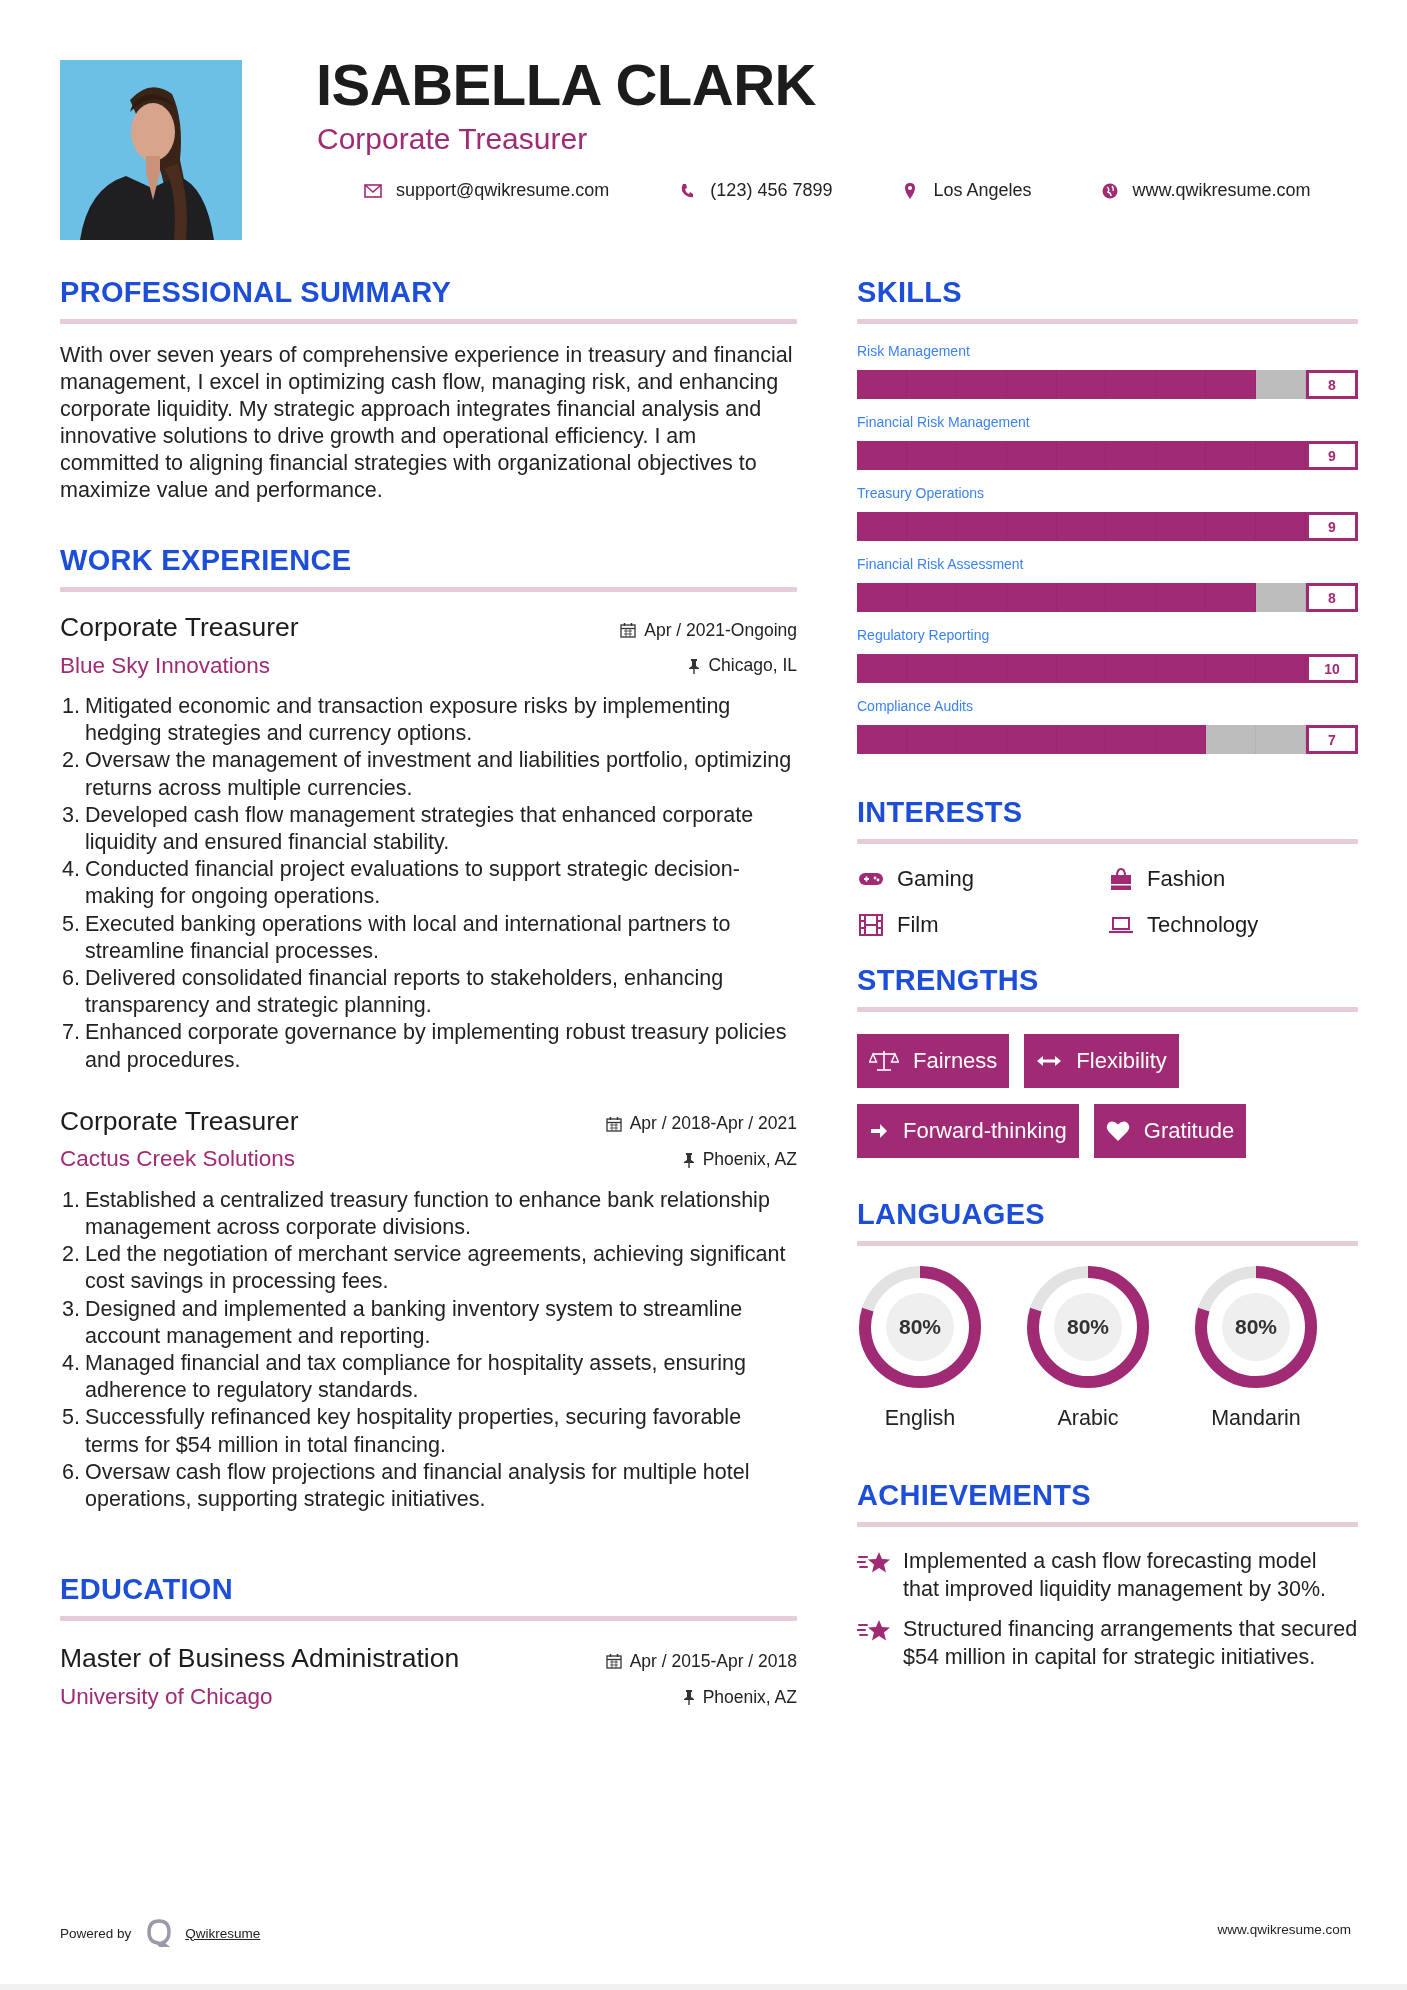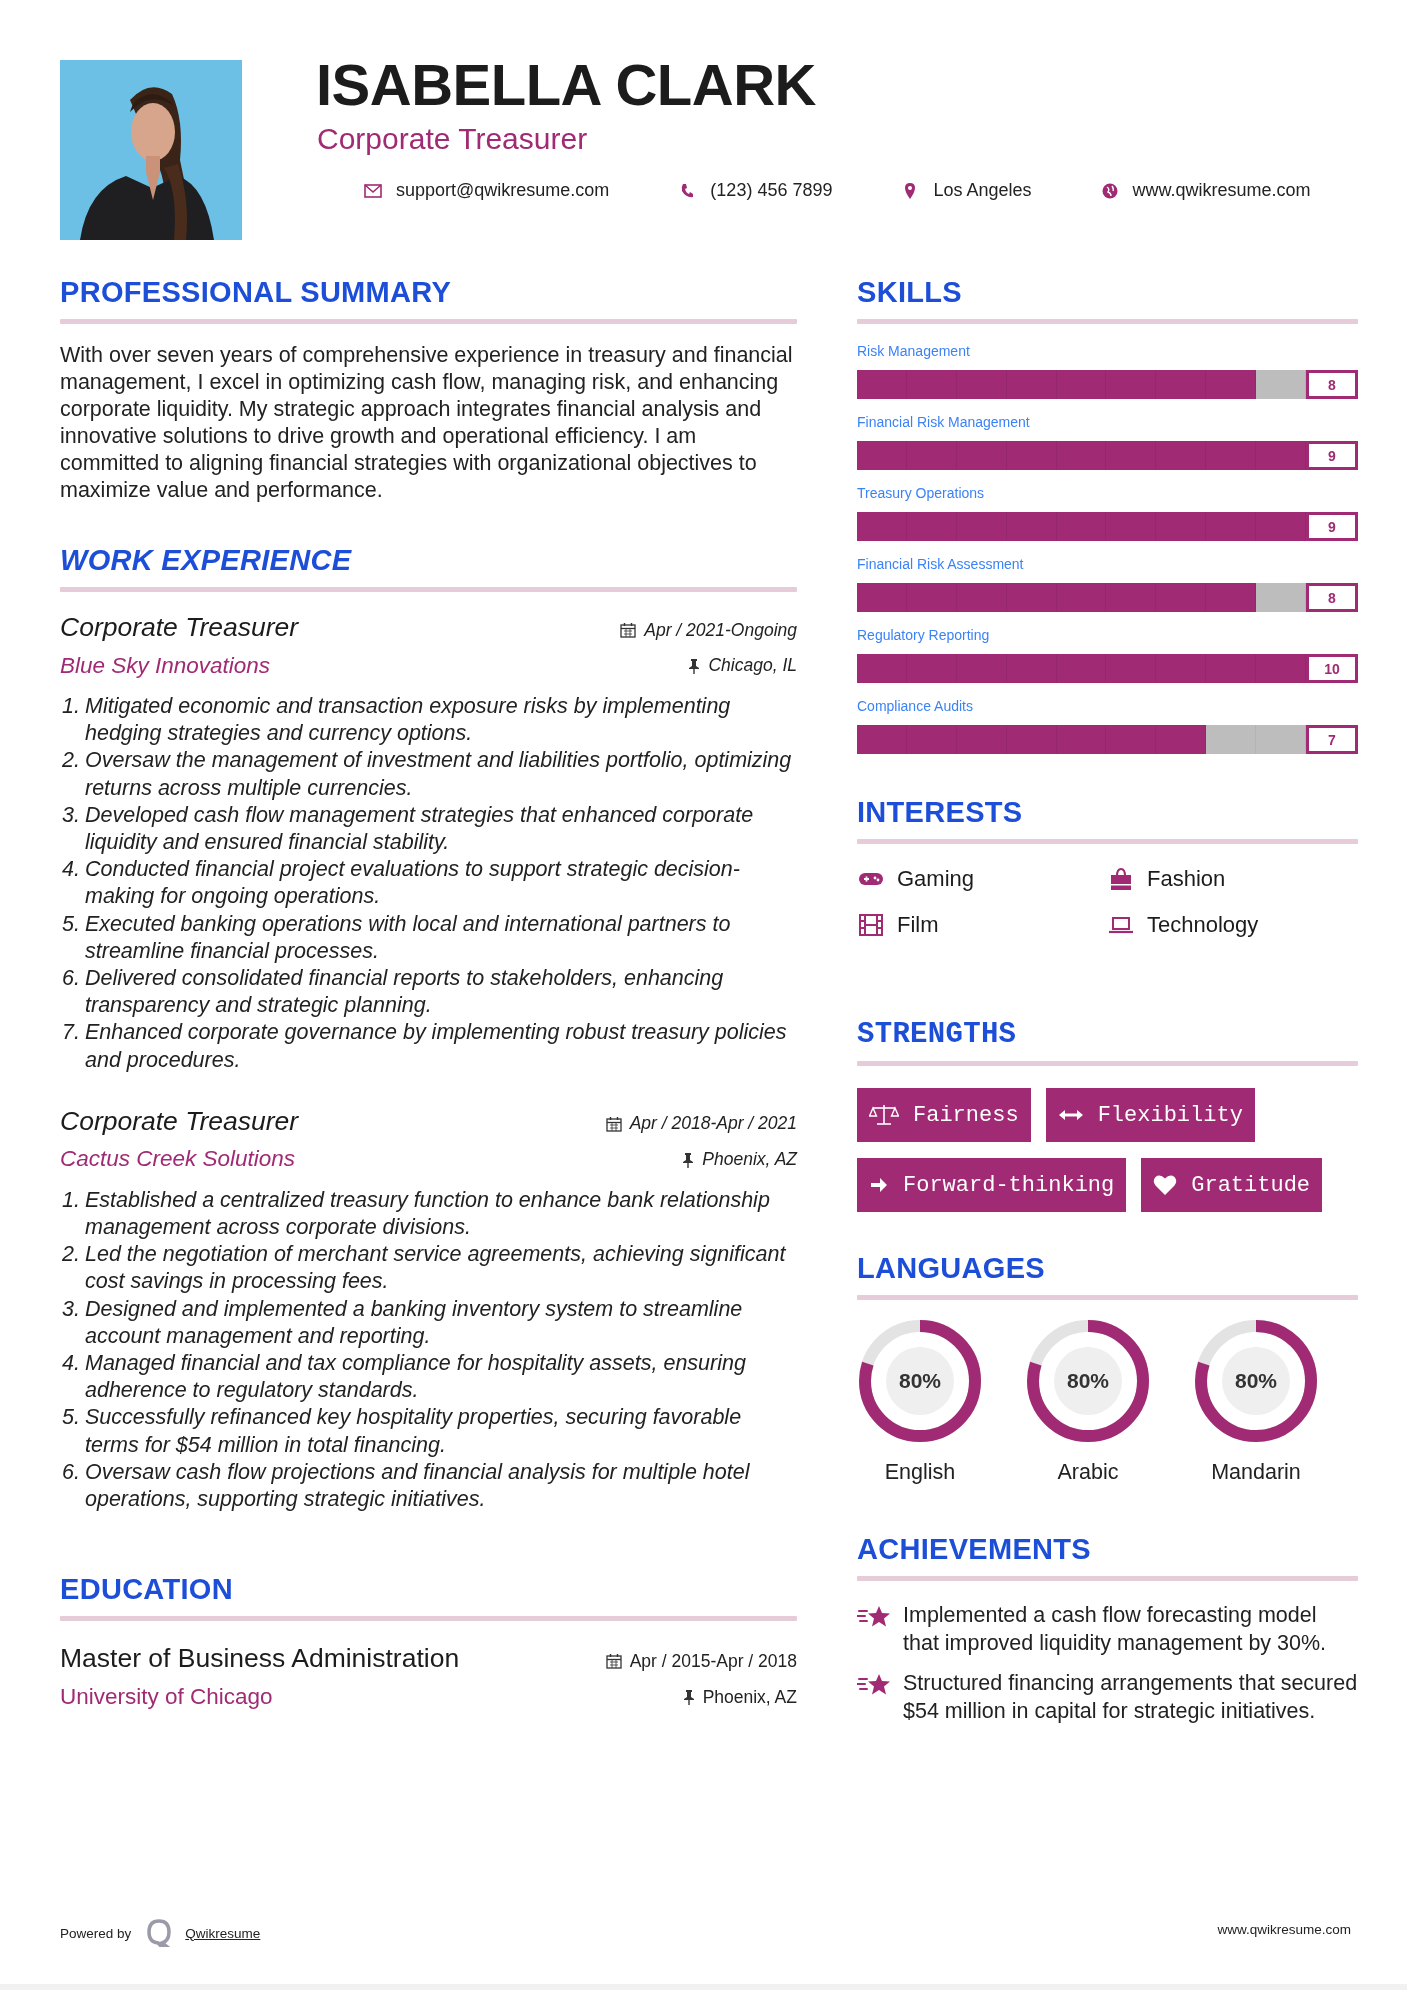--- a/index.html
+++ b/index.html
@@ -126,21 +126,21 @@
 </div>
 
 <div class="col-left">
 
   <section>
     <div class="sec-title">PROFESSIONAL SUMMARY</div>
     <div class="sec-rule"></div>
     <p class="summary">With over seven years of comprehensive experience in treasury and financial management, I excel in optimizing cash flow, managing risk, and enhancing corporate liquidity. My strategic approach integrates financial analysis and innovative solutions to drive growth and operational efficiency. I am committed to aligning financial strategies with organizational objectives to maximize value and performance.</p>
   </section>
 
-  <section style="margin-top:42px;font-style:italic;">
+  <section style="margin-top:42px;">
     <div class="sec-title">WORK EXPERIENCE</div>
     <div class="sec-rule"></div>
 
     <div class="exp-block" style="margin-top:22px;">
       <div class="exp-head">
         <span class="exp-role">Corporate Treasurer</span>
         <span class="exp-meta">
           <span class="m-icon">
             <svg width="16" height="16" viewBox="0 0 16 16">
                 <rect x="1" y="3" width="14" height="12" fill="none" stroke="#333" stroke-width="1.3"></rect>
@@ -445,21 +445,21 @@
           <svg width="26" height="20" viewBox="0 0 26 20">
               <rect x="5" y="3" width="16" height="11" fill="none" stroke="#a02a73" stroke-width="2"></rect>
               <line x1="1" y1="17" x2="25" y2="17" stroke="#a02a73" stroke-width="2.2"></line>
             </svg>
         </span>
         <span>Technology</span>
       </div>
     </div>
   </section>
 
-  <section style="margin-top:82px;font-family:Liberation Mono, monospace;">
+  <section style="margin-top:28px;">
     <div class="sec-title">STRENGTHS</div>
     <div class="sec-rule"></div>
     <div class="strengths">
       <div class="strength">
         <span class="s-icon">
           <svg width="30" height="24" viewBox="0 0 30 24">
               <line x1="15" y1="2" x2="15" y2="21" stroke="#fff" stroke-width="1.6"></line>
               <line x1="8" y1="21" x2="22" y2="21" stroke="#fff" stroke-width="1.6"></line>
               <line x1="4" y1="5" x2="26" y2="5" stroke="#fff" stroke-width="1.6"></line>
               <path d="M4 5 L0.5 13 H7.5 Z M26 5 L22.5 13 H29.5 Z" fill="none" stroke="#fff" stroke-width="1.4"></path>

